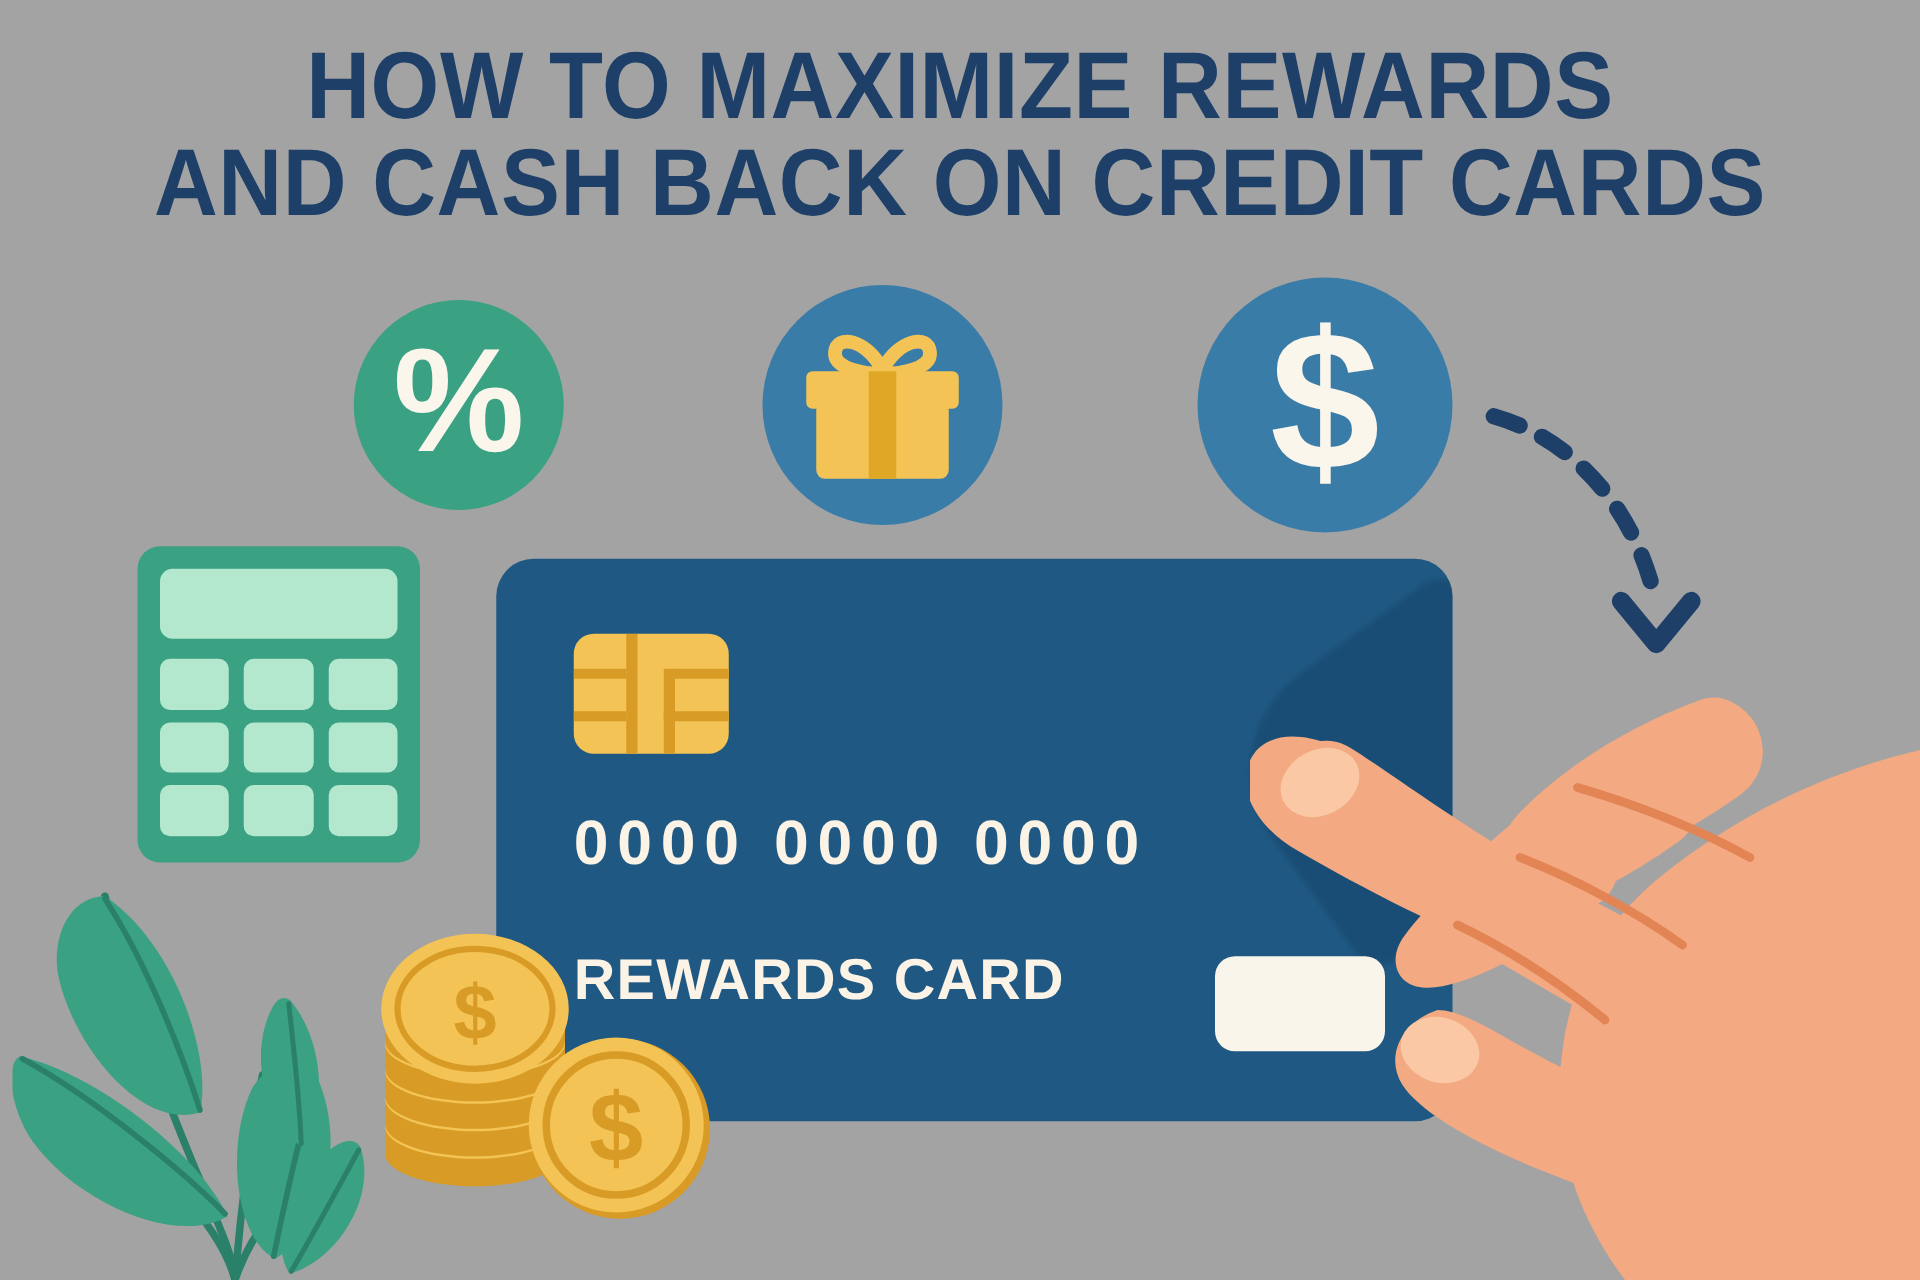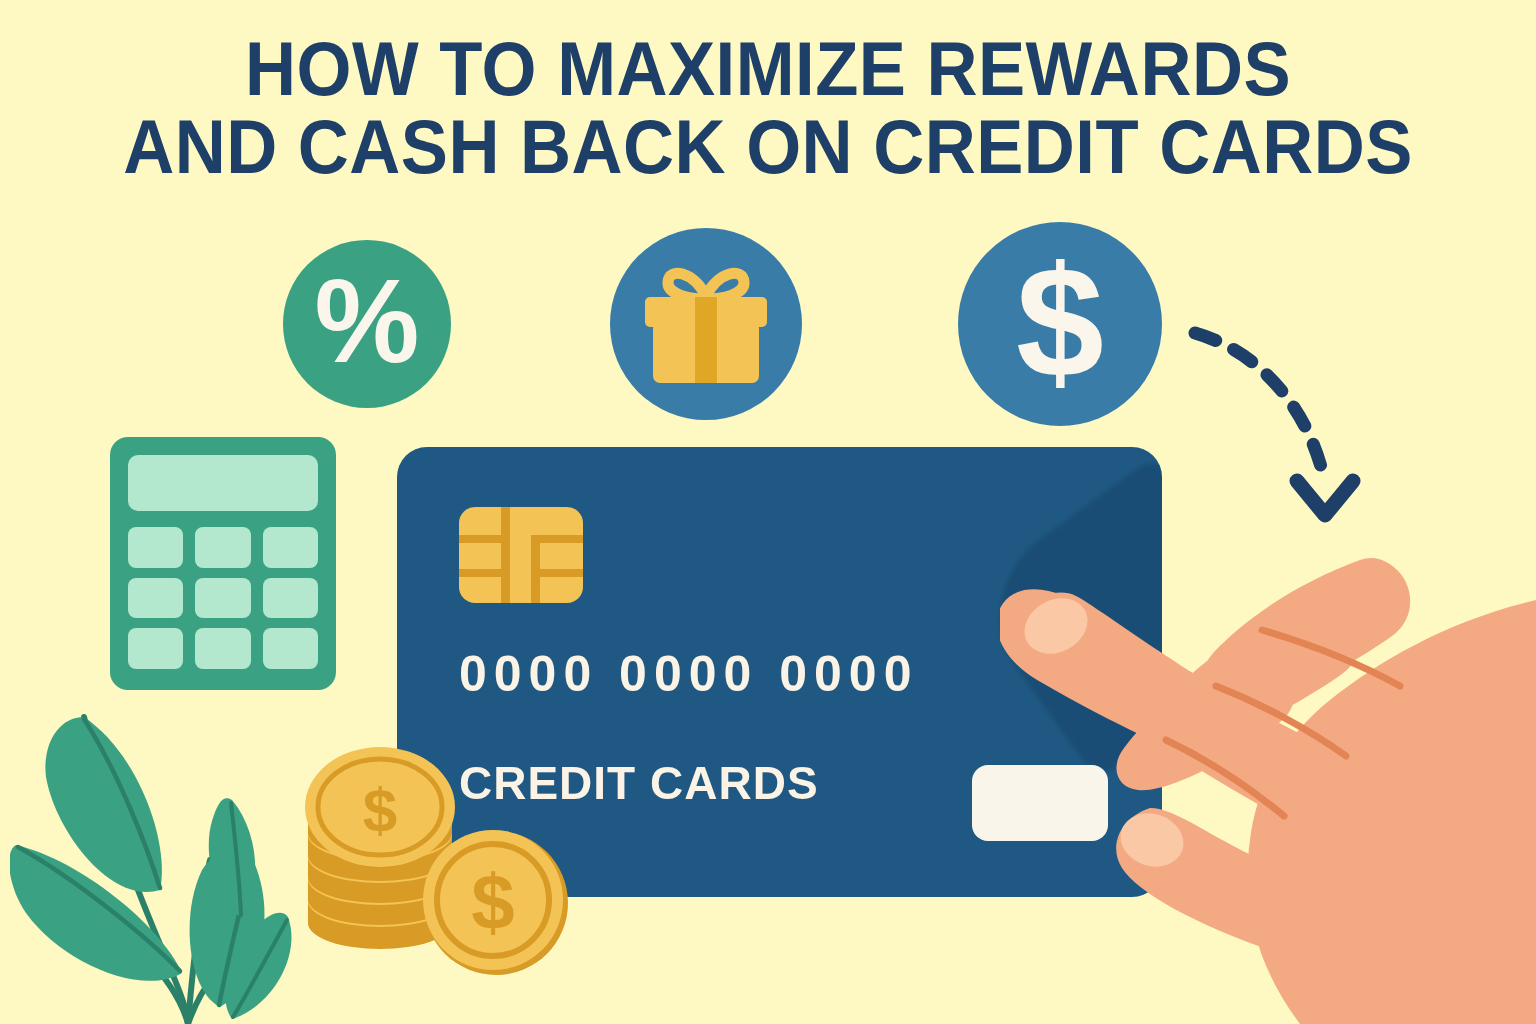--- a/index.html
+++ b/index.html
@@ -4,21 +4,21 @@
 <style>
   * { margin:0; padding:0; box-sizing:border-box; }
   html, body {
     width:1536px; height:1024px;
     overflow:hidden;
     font-family:"Liberation Sans", sans-serif;
   }
   #stage {
     position:relative;
     width:1536px; height:1024px;
-    background:#fef9c3;
+    background:#a3a3a3;
   }
 
   
   #title-block {
     position:absolute;
     left:0; top:30px;
     width:1536px;
     text-align:center;
     z-index:10;
   }
@@ -235,21 +235,21 @@
     <div id="card-chip">
       <div class="chip-line" style="left:42px; top:0;  width:9px; height:96px;"></div>
       <div class="chip-line" style="left:0;  top:28px; width:42px; height:8px;"></div>
       <div class="chip-line" style="left:0;  top:62px; width:42px; height:8px;"></div>
       <div class="chip-line" style="left:72px; top:28px; width:52px; height:8px;"></div>
       <div class="chip-line" style="left:72px; top:62px; width:52px; height:8px;"></div>
       <div class="chip-line" style="left:72px; top:28px; width:9px; height:68px; border-top-left-radius:8px;"></div>
     </div>
 
     <div id="card-number">0000 0000 0000</div>
-    <div id="card-label">CREDIT CARDS</div>
+    <div id="card-label">REWARDS CARD</div>
     <div id="card-logo-placeholder"></div>
   </div>
 
   <svg id="coins" viewBox="0 0 270 232">
     <g>
 
       <path d="M8 178 a72 26 0 0 0 144 0 v-22 h-144 z" fill="#D89B25"></path>
       <ellipse cx="80" cy="156" rx="72" ry="26" fill="#F3C455"></ellipse>
       <path d="M8 154 a72 26 0 0 0 144 0 v-20 h-144 z" fill="#D89B25"></path>
       <ellipse cx="80" cy="134" rx="72" ry="26" fill="#F3C455"></ellipse>

